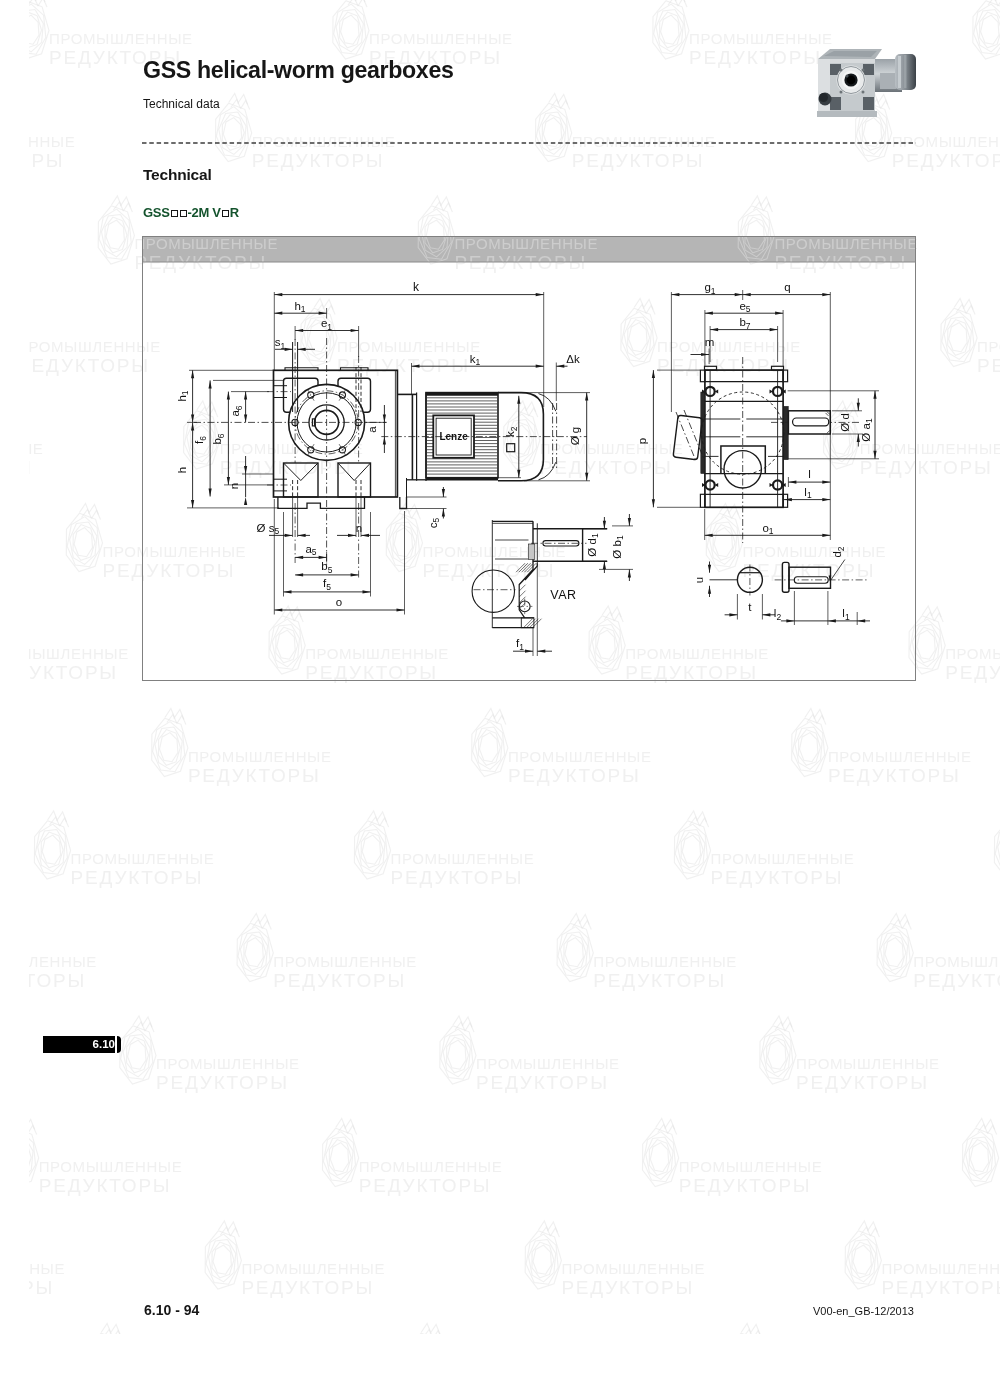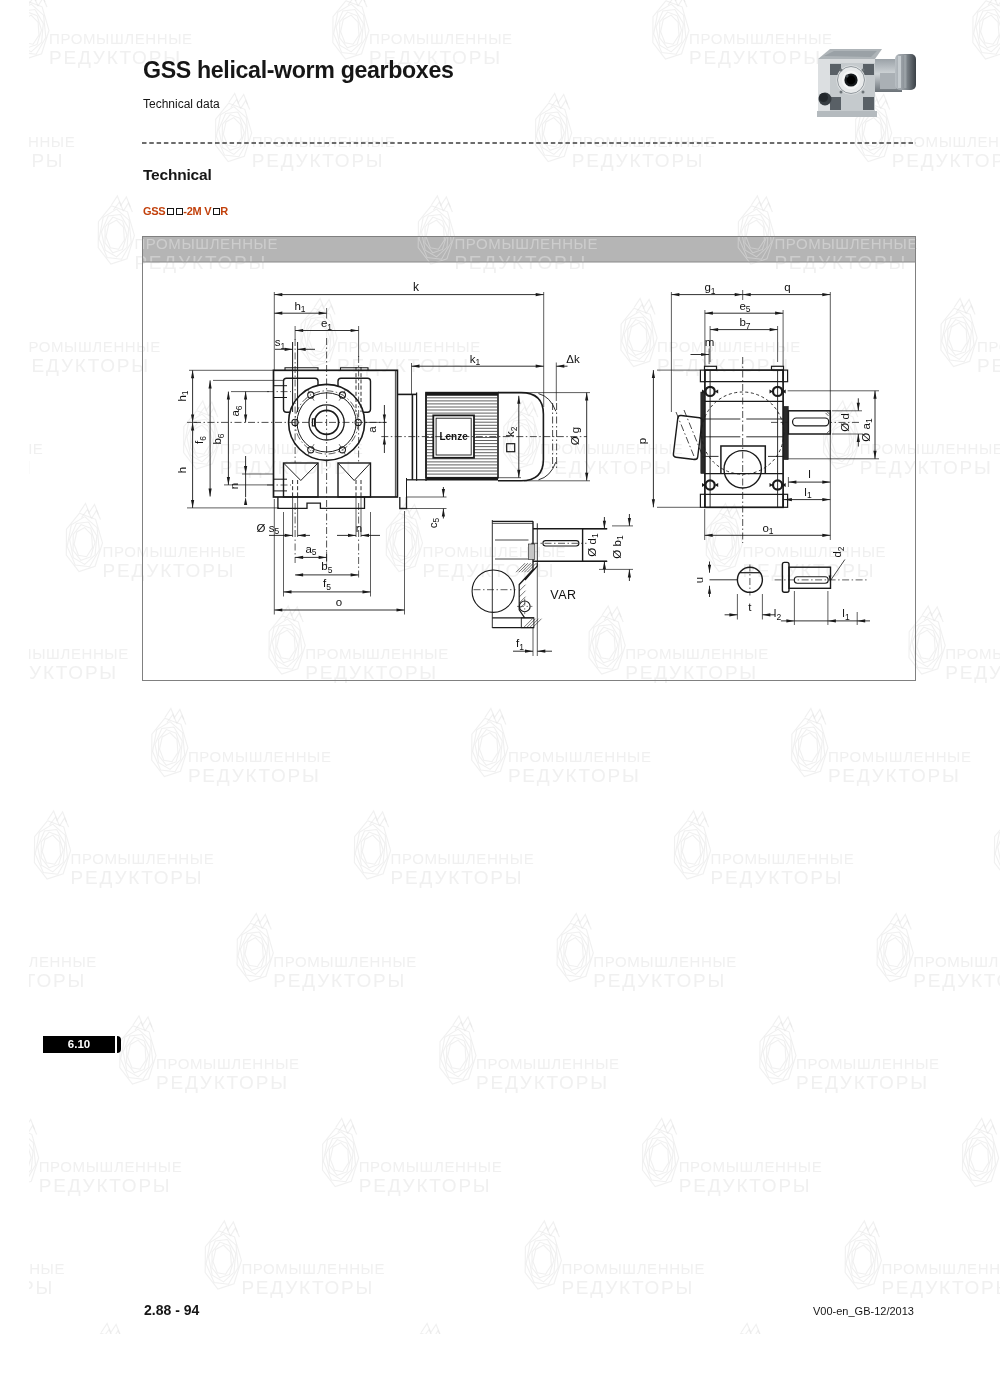--- a/index.html
+++ b/index.html
@@ -85,21 +85,21 @@
 <div class="abs" style="left:114px;top:56.5px;font-size:23.2px;font-weight:bold;color:#161616;letter-spacing:-0.35px">GSS helical-worm gearboxes</div>
 
 <div class="abs" style="left:114px;top:96.5px;font-size:12px;color:#161616">Technical data</div>
 
 <svg class="abs" style="left:113px;top:139px" width="774" height="8" viewBox="0 0 774 8">
 <line x1="0" y1="4" x2="774" y2="4" stroke="#3c3c3c" stroke-width="1.4" stroke-dasharray="4.5 2.8"></line>
     </svg>
 
 <div class="abs" style="left:114px;top:165.5px;font-size:15.5px;font-weight:bold;color:#161616;letter-spacing:-0.2px">Technical</div>
 
-<div class="abs" style="left:114px;top:205px;font-size:11px;font-weight:bold;color:#c2410c;letter-spacing:-0.3px">GSS<span class="sq"></span><span class="sq"></span>-2M V<span class="sq"></span>R</div>
+<div class="abs" style="left:114px;top:205px;font-size:13px;font-weight:bold;color:#14532d;letter-spacing:-0.3px">GSS<span class="sq"></span><span class="sq"></span>-2M V<span class="sq"></span>R</div>
 <style>.sq { display:inline-block; width:7px; height:7px; border:1.2px solid #161616; margin:0 0.5px 0 1.5px; }</style>
 
 <svg class="abs" style="left:780px;top:42px" width="120" height="80" viewBox="780 42 120 80">
 <defs>
 <linearGradient id="mg" x1="0" y1="0" x2="0" y2="1">
  <stop offset="0" stop-color="#9aa1a7"></stop>
           <stop offset="0.45" stop-color="#cfd4d7"></stop>
           <stop offset="1" stop-color="#6a7177"></stop>
 </linearGradient>
 <linearGradient id="mg2" x1="0" y1="0" x2="1" y2="0">
@@ -551,17 +551,17 @@
       <line x1="570.0" y1="569.4" x2="604.0" y2="569.4" stroke="#1a1a1a" stroke-width="0.7" stroke-linecap="butt"></line>
       <line x1="600.4" y1="514.0" x2="600.4" y2="525.9" stroke="#1a1a1a" stroke-width="0.9" stroke-linecap="butt"></line>
       <line x1="600.4" y1="569.4" x2="600.4" y2="581.0" stroke="#1a1a1a" stroke-width="0.9" stroke-linecap="butt"></line>
       <polygon points="600.4,525.9 598.8,517.9 602.0,517.9" fill="#1a1a1a"></polygon>
       <polygon points="600.4,569.4 598.8,577.4 602.0,577.4" fill="#1a1a1a"></polygon>
       <text x="591.5" y="547.0" font-size="11.5" text-anchor="middle" font-weight="normal" fill="#111" transform="rotate(-90 591.5 547)">Ø b<tspan font-size="8.5" dy="2.5">1</tspan></text>
     </svg>
 
 <div class="abs" style="left:14px;top:1036px;width:72px;height:17px;background:#000"></div>
 <div class="abs" style="left:87.5px;top:1036px;width:4px;height:17px;background:#000;border-radius:0 8px 8px 0"></div>
-<div class="abs" style="left:14px;top:1036px;width:72px;height:17px;color:#fff;font-size:11.5px;font-weight:bold;text-align:center;line-height:17px">6.10</div>
-
-<div class="abs" style="left:115px;top:1302px;font-size:14px;font-weight:600;color:#161616">2.88 - 94</div>
+<div class="abs" style="left:14px;top:1036px;width:72px;height:17px;color:#fff;font-size:11.5px;font-weight:bold;text-align:right;line-height:17px">6.10</div>
+
+<div class="abs" style="left:115px;top:1302px;font-size:14px;font-weight:600;color:#161616">6.10 - 94</div>
 
 <div class="abs" style="left:784px;top:1305px;font-size:11px;color:#161616">V00-en_GB-12/2013</div>
 </div>
 </body></html>

